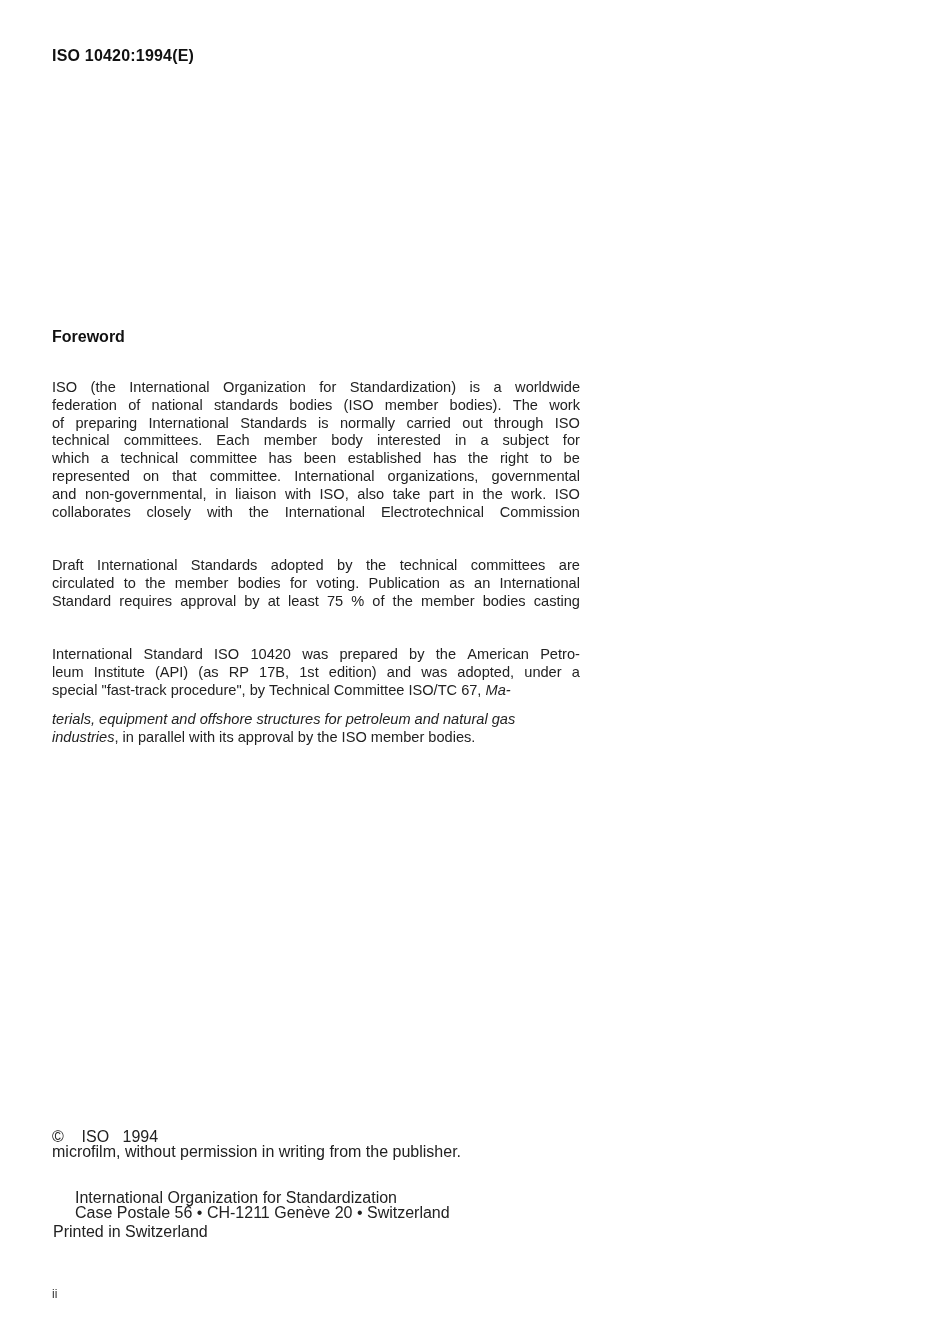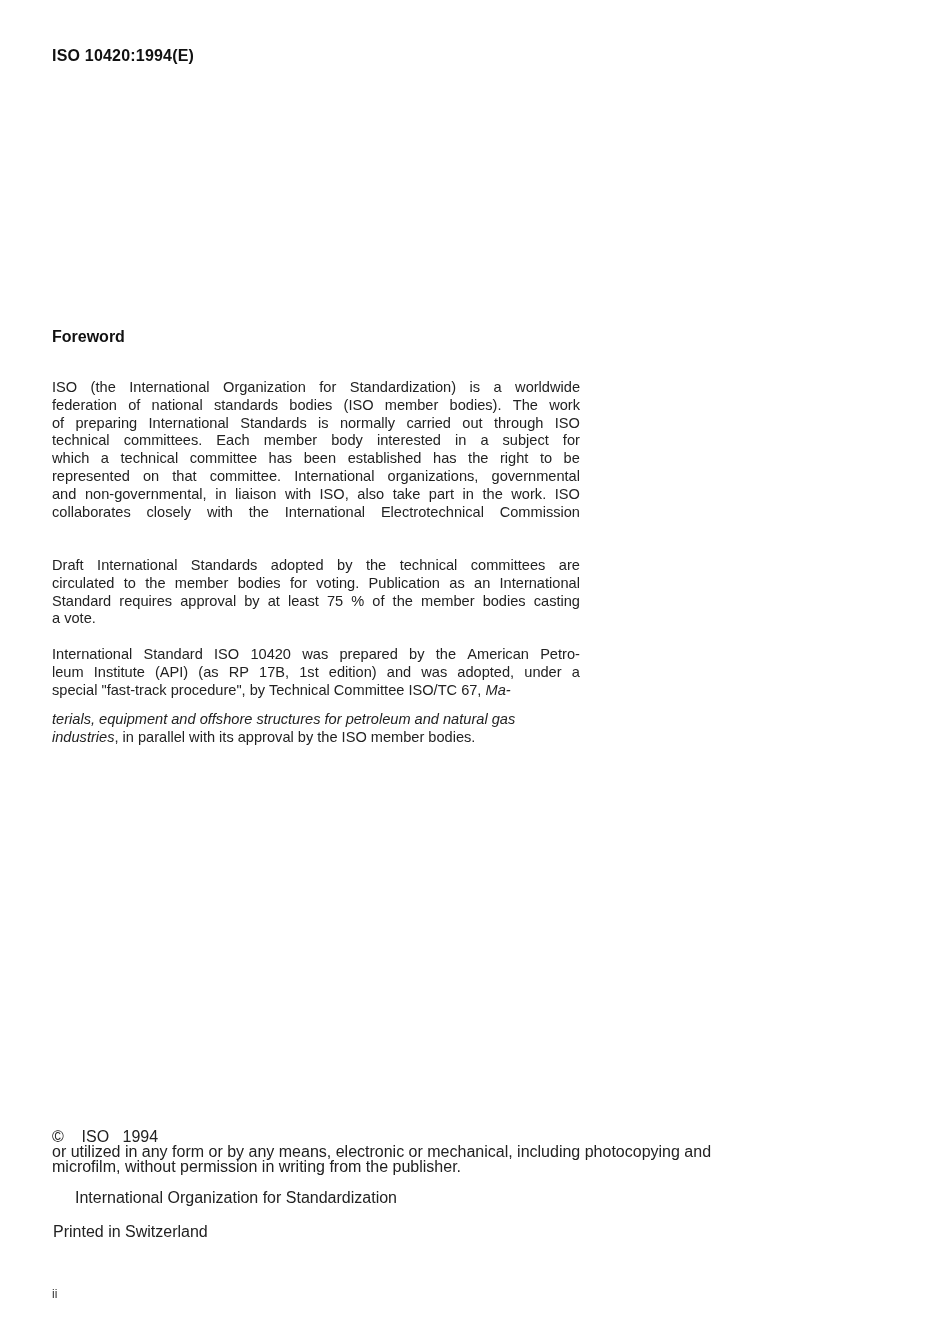--- a/index.html
+++ b/index.html
@@ -173,21 +173,20 @@
       <span>at</span>
       <span>least</span>
       <span>75</span>
       <span>%</span>
       <span>of</span>
       <span>the</span>
       <span>member</span>
       <span>bodies</span>
       <span>casting</span>
     </div>
-  <div class="jl last">a vote.</div>
 </div>
 
 <div class="para" id="p3">
   <div class="jl">
       <span>International</span>
       <span>Standard</span>
       <span>ISO</span>
       <span>10420</span>
       <span>was</span>
       <span>prepared</span>
@@ -216,23 +215,23 @@
   <div style="white-space:nowrap;"><em>industries</em><span>, in parallel with its approval by the ISO member bodies.</span></div>
 </div>
 
 <div class="legal" id="copyright">
   <span>©</span>
   <span class="w">   </span><span>ISO</span>
   <span class="w">  </span><span>1994</span>
 </div>
 
 <div class="legal" id="rights">
-  <div style="white-space:nowrap;">or utilized in any form or by any means, electronic or mechanical, including photocopying and</div>
   <div style="white-space:nowrap;">microfilm, without permission in writing from the publisher.</div>
 </div>
 
 <div class="legal" id="org">
   <div>International Organization for Standardization</div>
+  <div>Case Postale 56 • CH-1211 Genève 20 • Switzerland</div>
 </div>
 
 <div class="legal" id="printed">Printed in Switzerland</div>
 
 <div class="folio">ii</div>
 
 </body></html>

